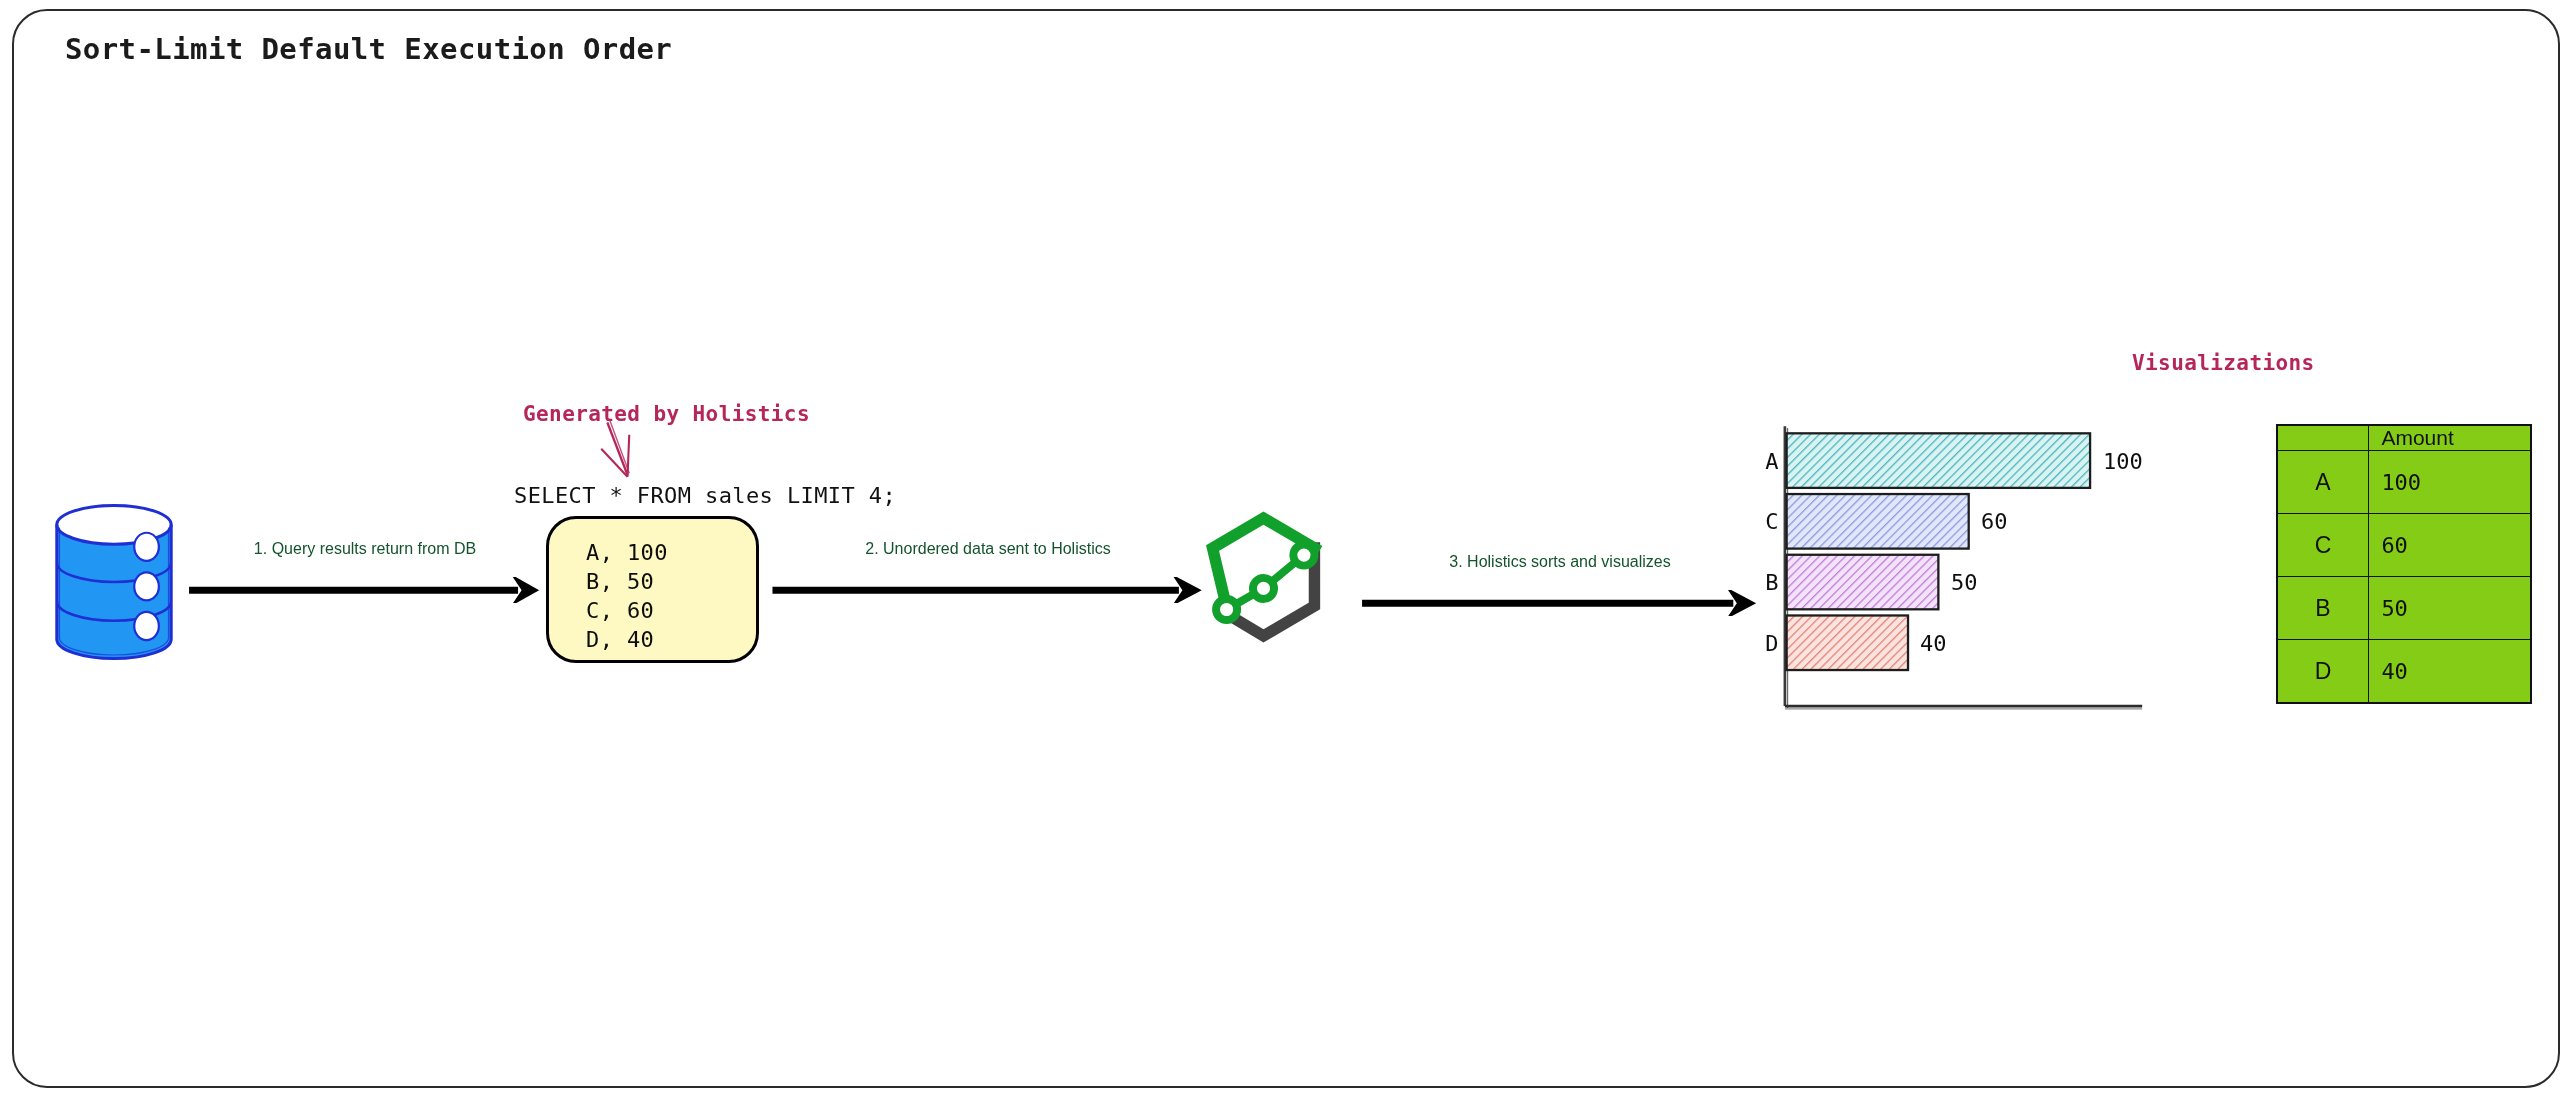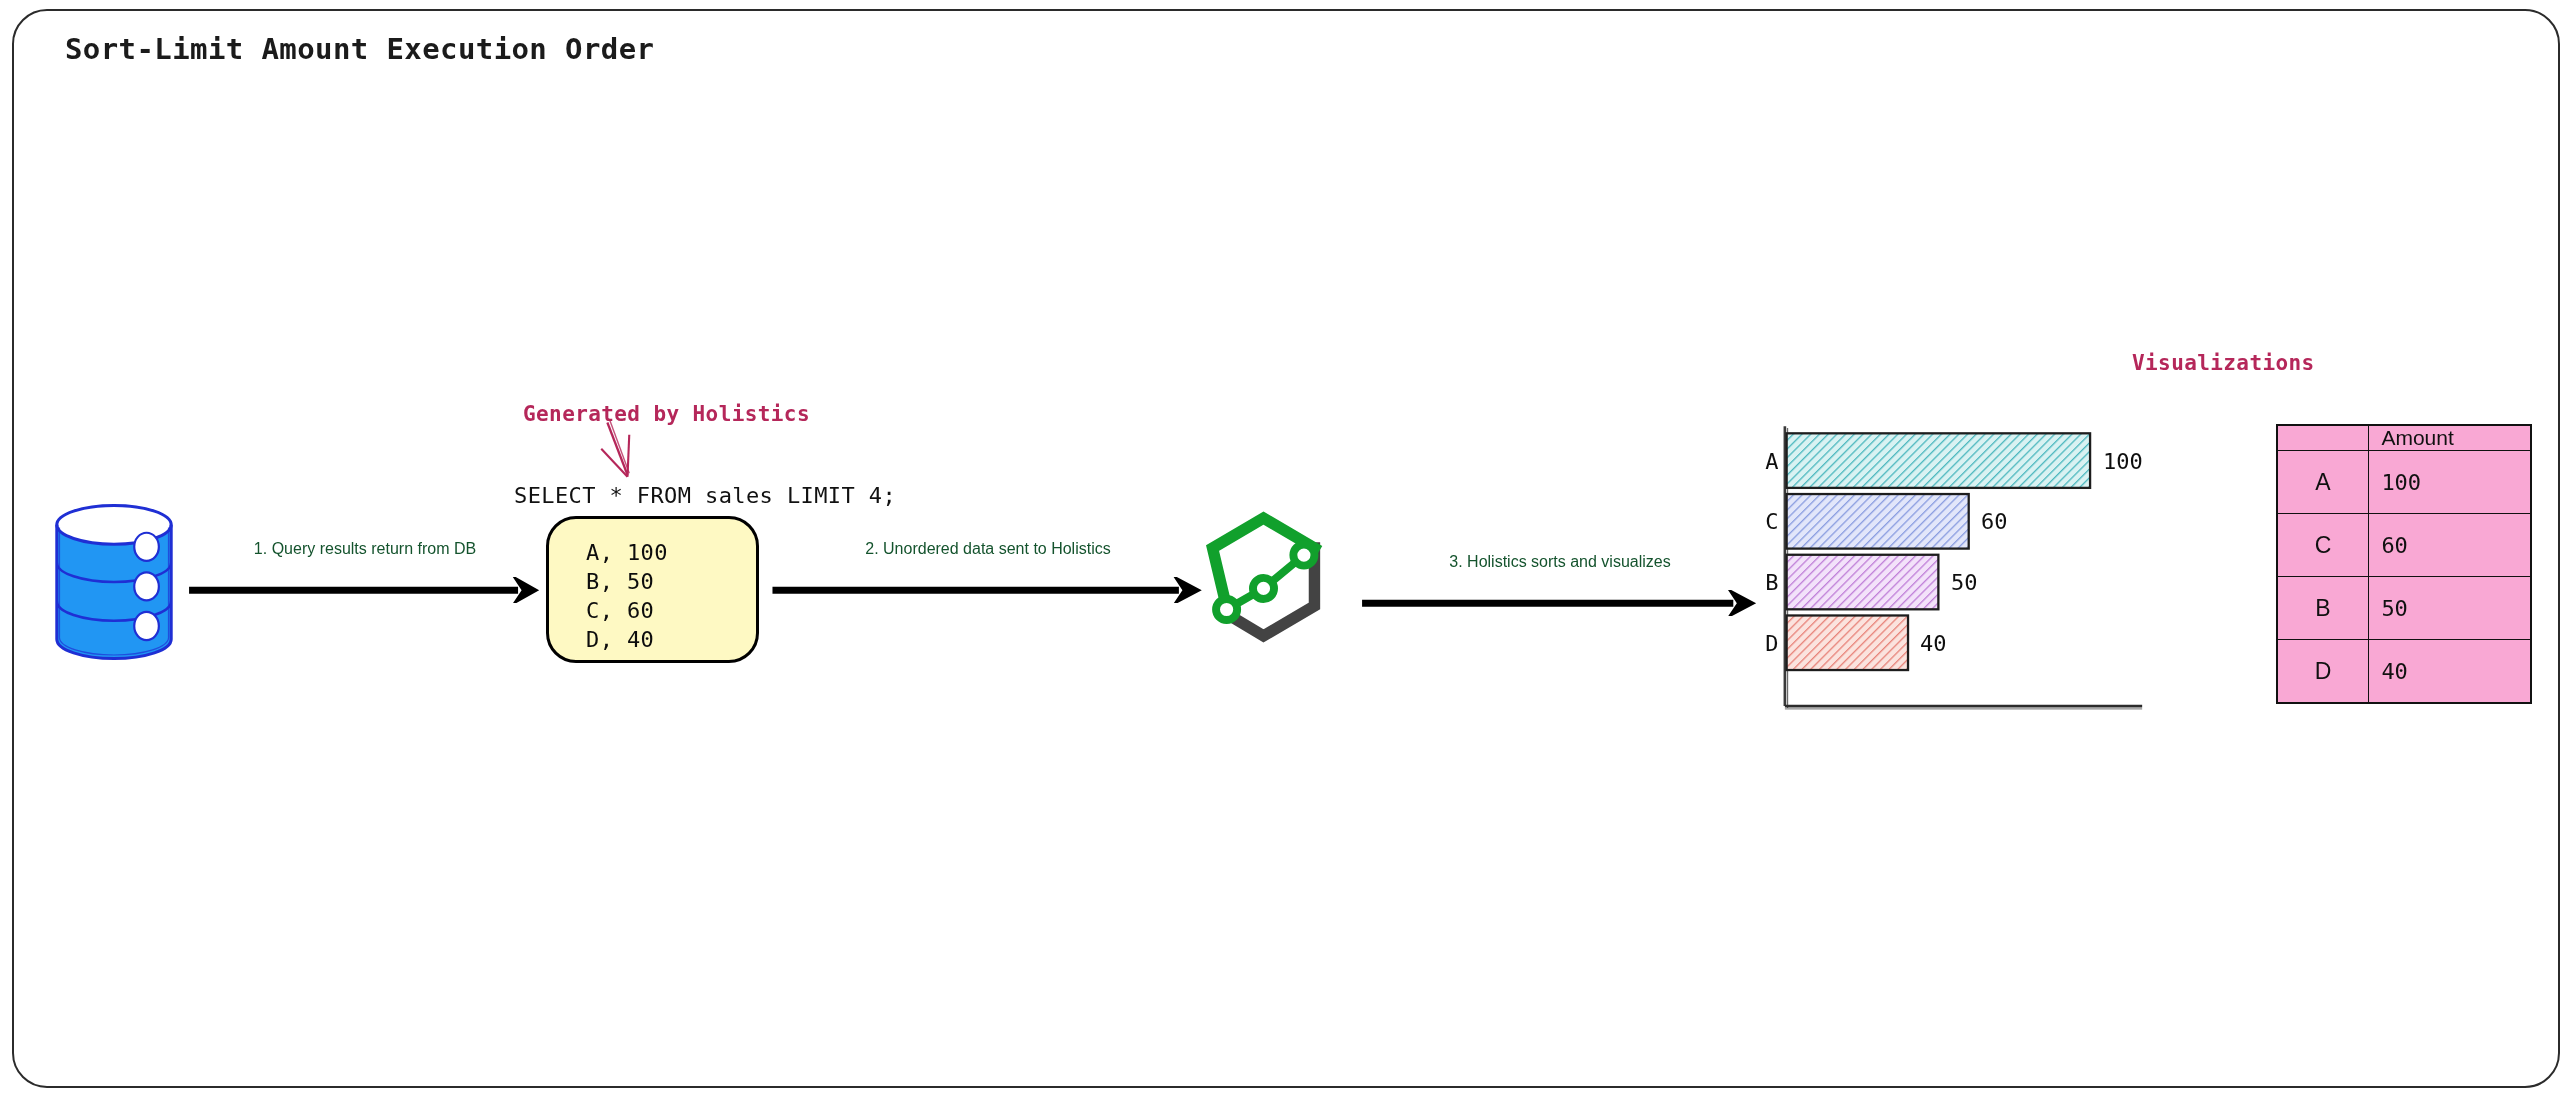--- a/index.html
+++ b/index.html
@@ -163,21 +163,21 @@
   
   .data-table {
     position: absolute;
     left: 2276px;
     top: 424px;
     width: 256px;
     height: 280px;
     border: 1.8px solid #111111;
     border-collapse: collapse;
     box-sizing: border-box;
-    background: #f9a8d4;
+    background: #84cc16;
   }
   .data-table table {
     width: 100%;
     height: 100%;
     border-collapse: collapse;
     table-layout: fixed;
   }
   .data-table th, .data-table td {
     border: 1.3px solid #111111;
     padding: 0 0 0 12.3px;
@@ -204,21 +204,21 @@
     color: #111;
   }
 </style>
 </head>
 <body>
 
 <div id="canvas">
 
   <div class="frame"></div>
 
-  <div class="page-title">Sort-Limit Amount Execution Order</div>
+  <div class="page-title">Sort-Limit Default Execution Order</div>
 
   <div class="db-wrap">
     <svg width="146" height="164" viewBox="0 0 166 186">
       <defs>
         <clipPath id="cylclip">
           <path d="M18 28 L18 158 A65 22 0 0 0 148 158 L148 28 Z"></path>
         </clipPath>
       </defs>
 
       <path d="M18 28 L18 158 A65 22 0 0 0 148 158 L148 28 Z" fill="#2196f3"></path>

